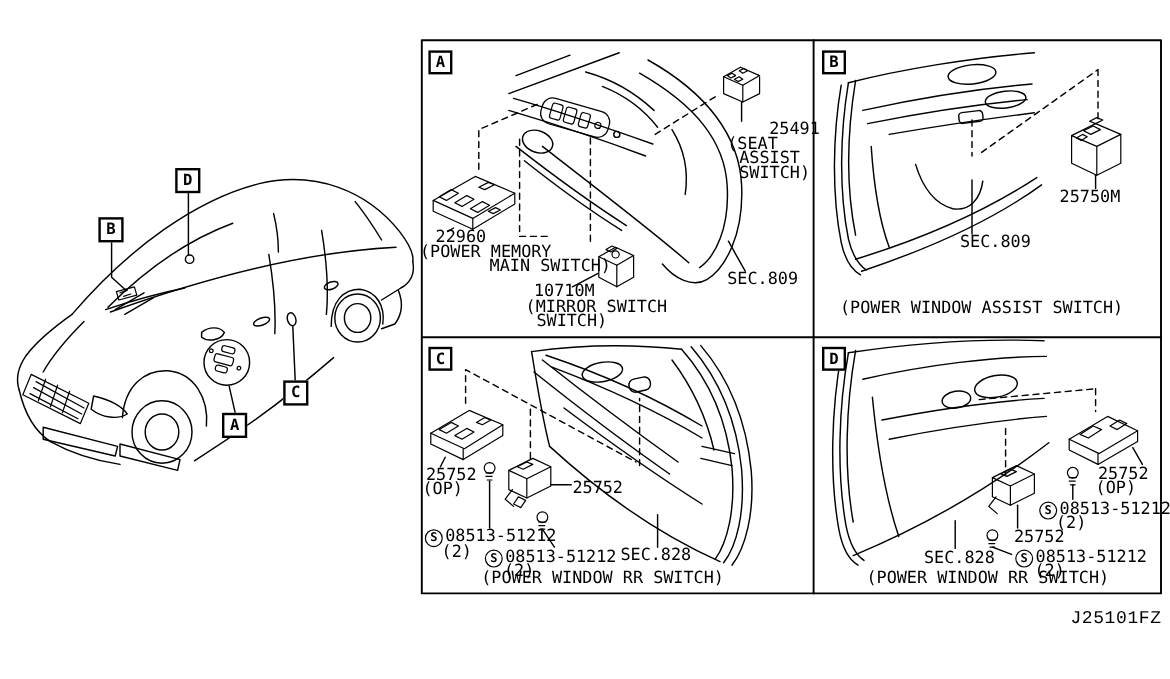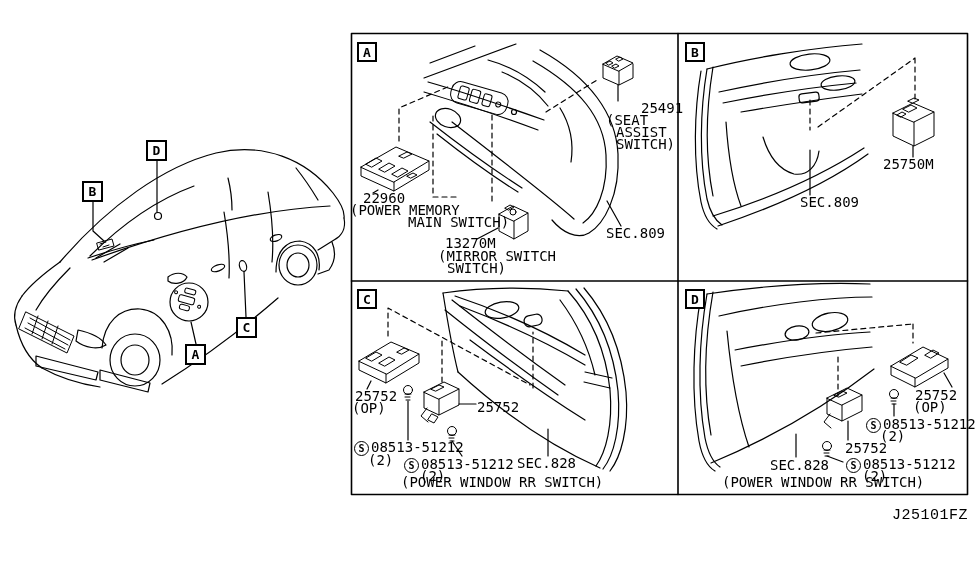--- a/index.html
+++ b/index.html
@@ -305,31 +305,32 @@
   <div class="carbox" style="left:236px;top:317px;">C</div>
 
   <div class="tagbox" style="left:357px;top:42px;">A</div>
   <div class="tagbox" style="left:685px;top:42px;">B</div>
   <div class="tagbox" style="left:357px;top:289px;">C</div>
   <div class="tagbox" style="left:685px;top:289px;">D</div>
 
   <div class="lbl" style="left:363px;top:192px;">22960</div>
   <div class="lbl" style="left:350px;top:204px;">(POWER MEMORY</div>
   <div class="lbl" style="left:366px;top:216px;margin-left:42px;">MAIN SWITCH)</div>
-  <div class="lbl" style="left:445px;top:237px;">13270M</div>
+  <div class="lbl" style="left:445px;top:237px;">10710M</div>
   <div class="lbl" style="left:438px;top:250px;">(MIRROR SWITCH</div>
   <div class="lbl" style="left:447px;top:262px;">SWITCH)</div>
   <div class="lbl" style="left:610px;top:102px;margin-left:31px;">25491</div>
   <div class="lbl" style="left:606px;top:114px;">(SEAT</div>
   <div class="lbl" style="left:616px;top:126px;">ASSIST</div>
   <div class="lbl" style="left:616px;top:138px;">SWITCH)</div>
   <div class="lbl" style="left:606px;top:227px;">SEC.809</div>
 
   <div class="lbl" style="left:883px;top:158px;">25750M</div>
   <div class="lbl" style="left:800px;top:196px;">SEC.809</div>
+  <div class="lbl" style="left:700px;top:251px;">(POWER WINDOW ASSIST SWITCH)</div>
 
   <div class="lbl" style="left:355px;top:390px;">25752</div>
   <div class="lbl" style="left:352px;top:402px;">(OP)</div>
   <div class="lbl" style="left:477px;top:401px;">25752</div>
   <div class="circleS" style="left:354px;top:441px;">S</div>
   <div class="lbl" style="left:371px;top:441px;">08513-51212</div>
   <div class="lbl" style="left:368px;top:454px;">(2)</div>
   <div class="circleS" style="left:404px;top:458px;">S</div>
   <div class="lbl" style="left:421px;top:458px;">08513-51212</div>
   <div class="lbl" style="left:420px;top:470px;">(2)</div>

